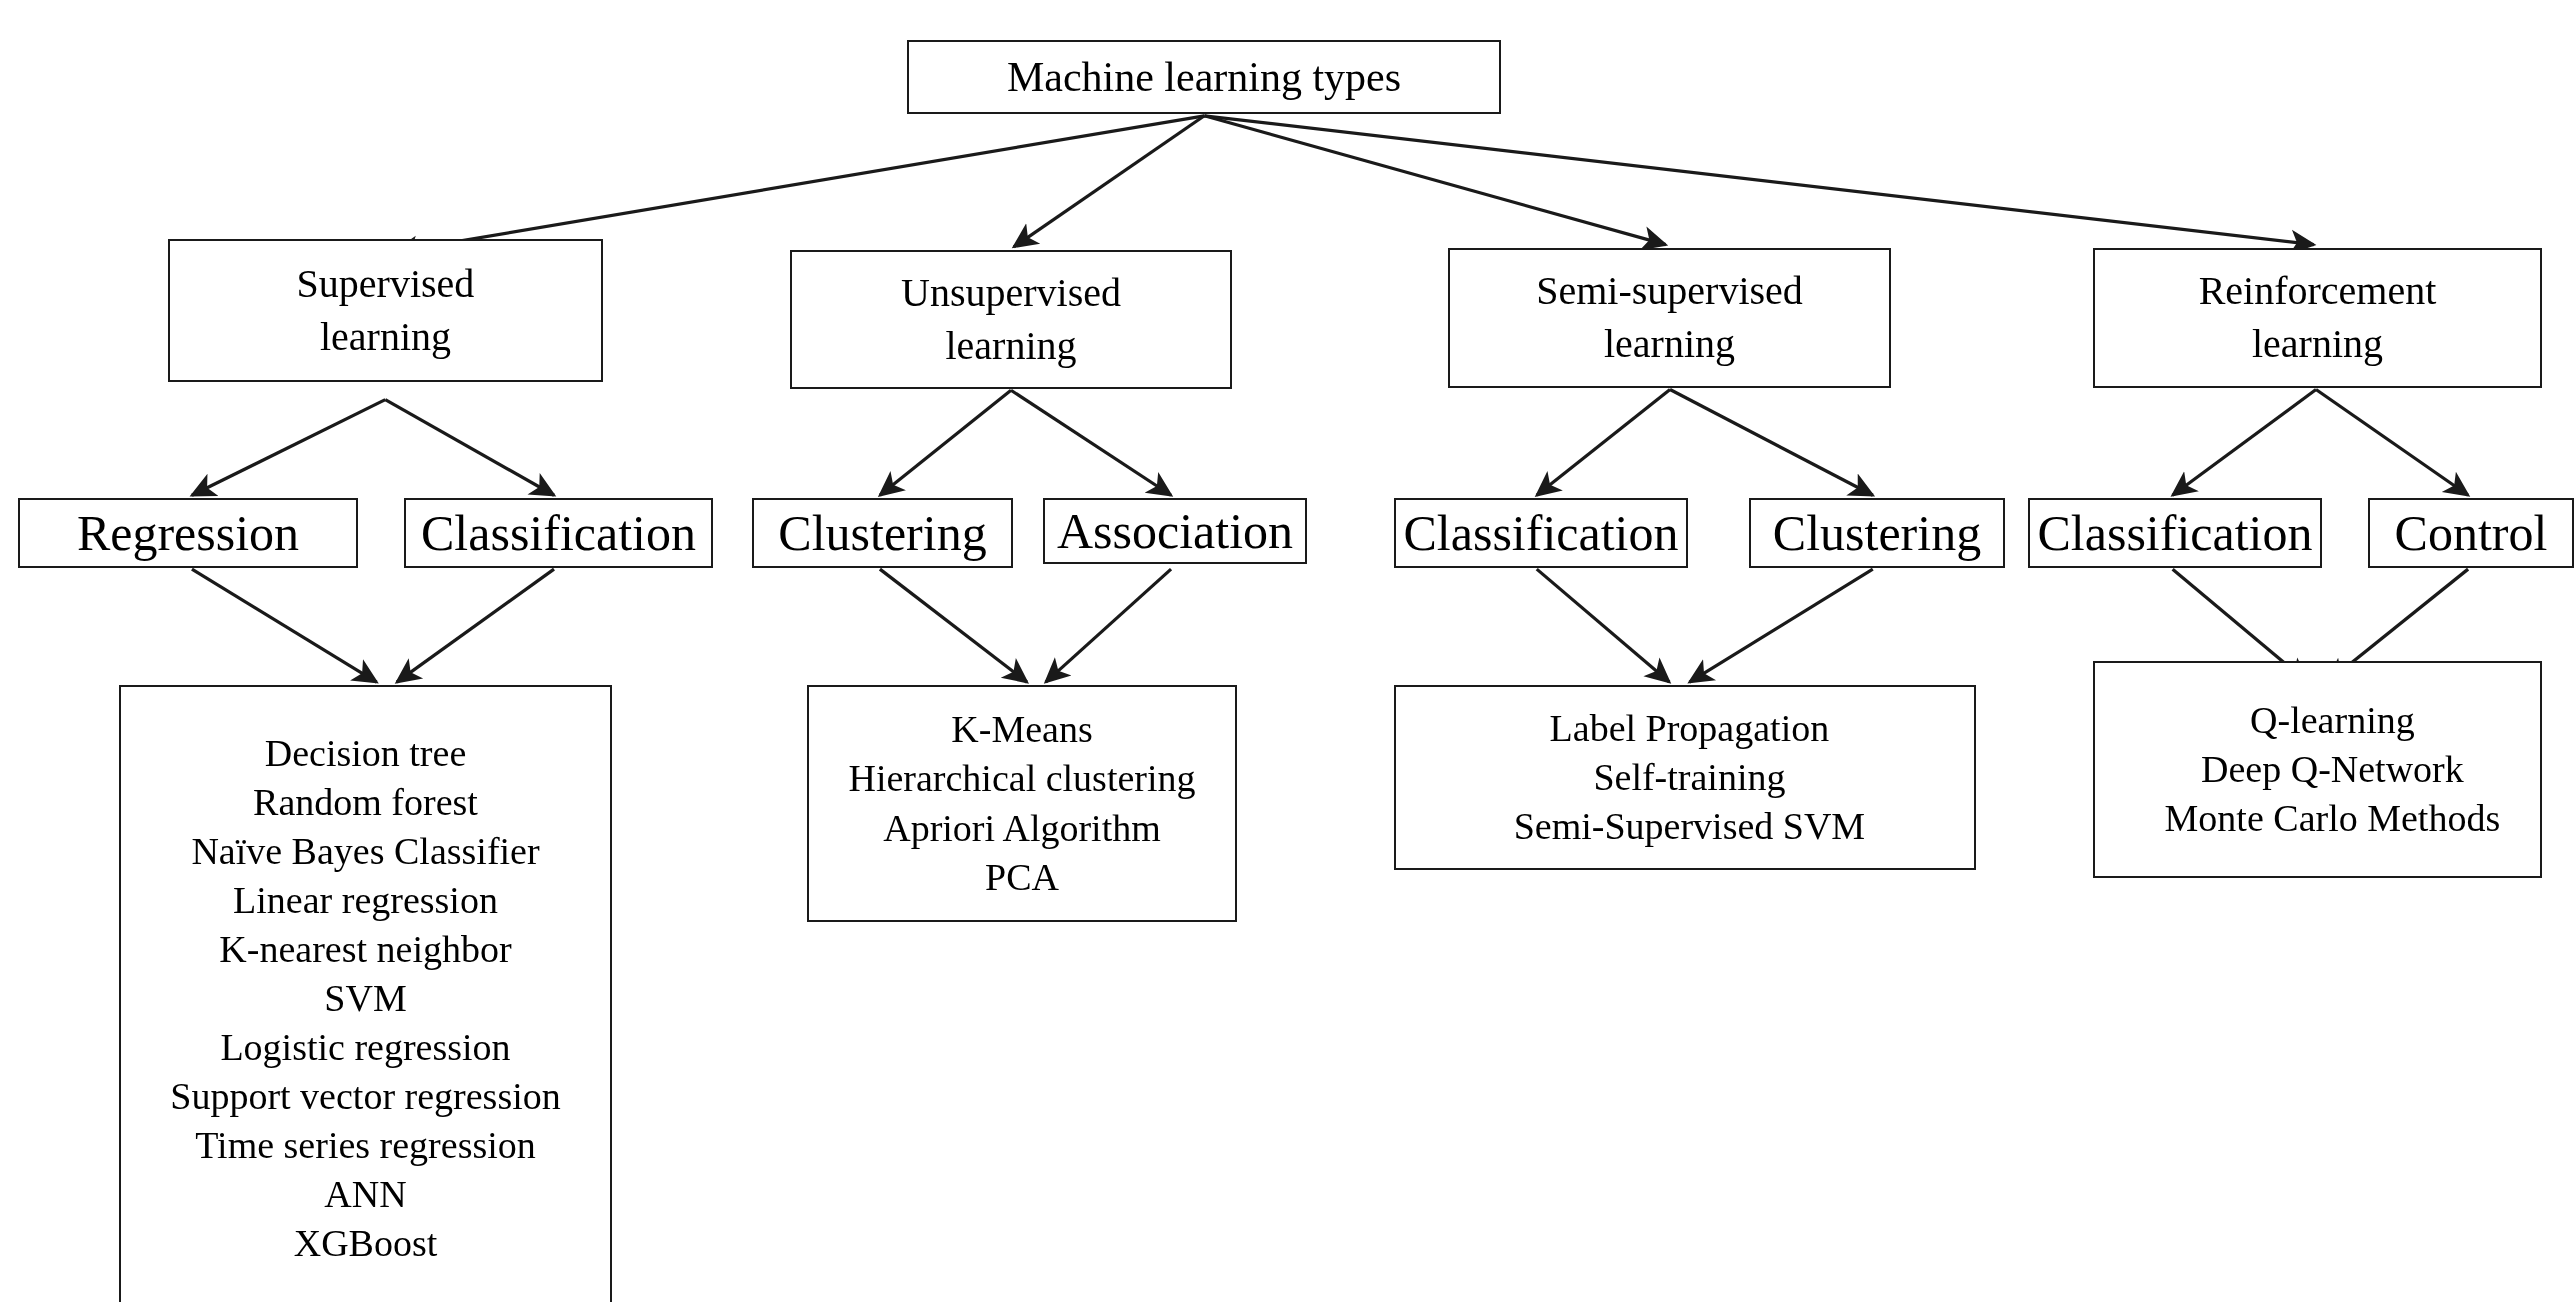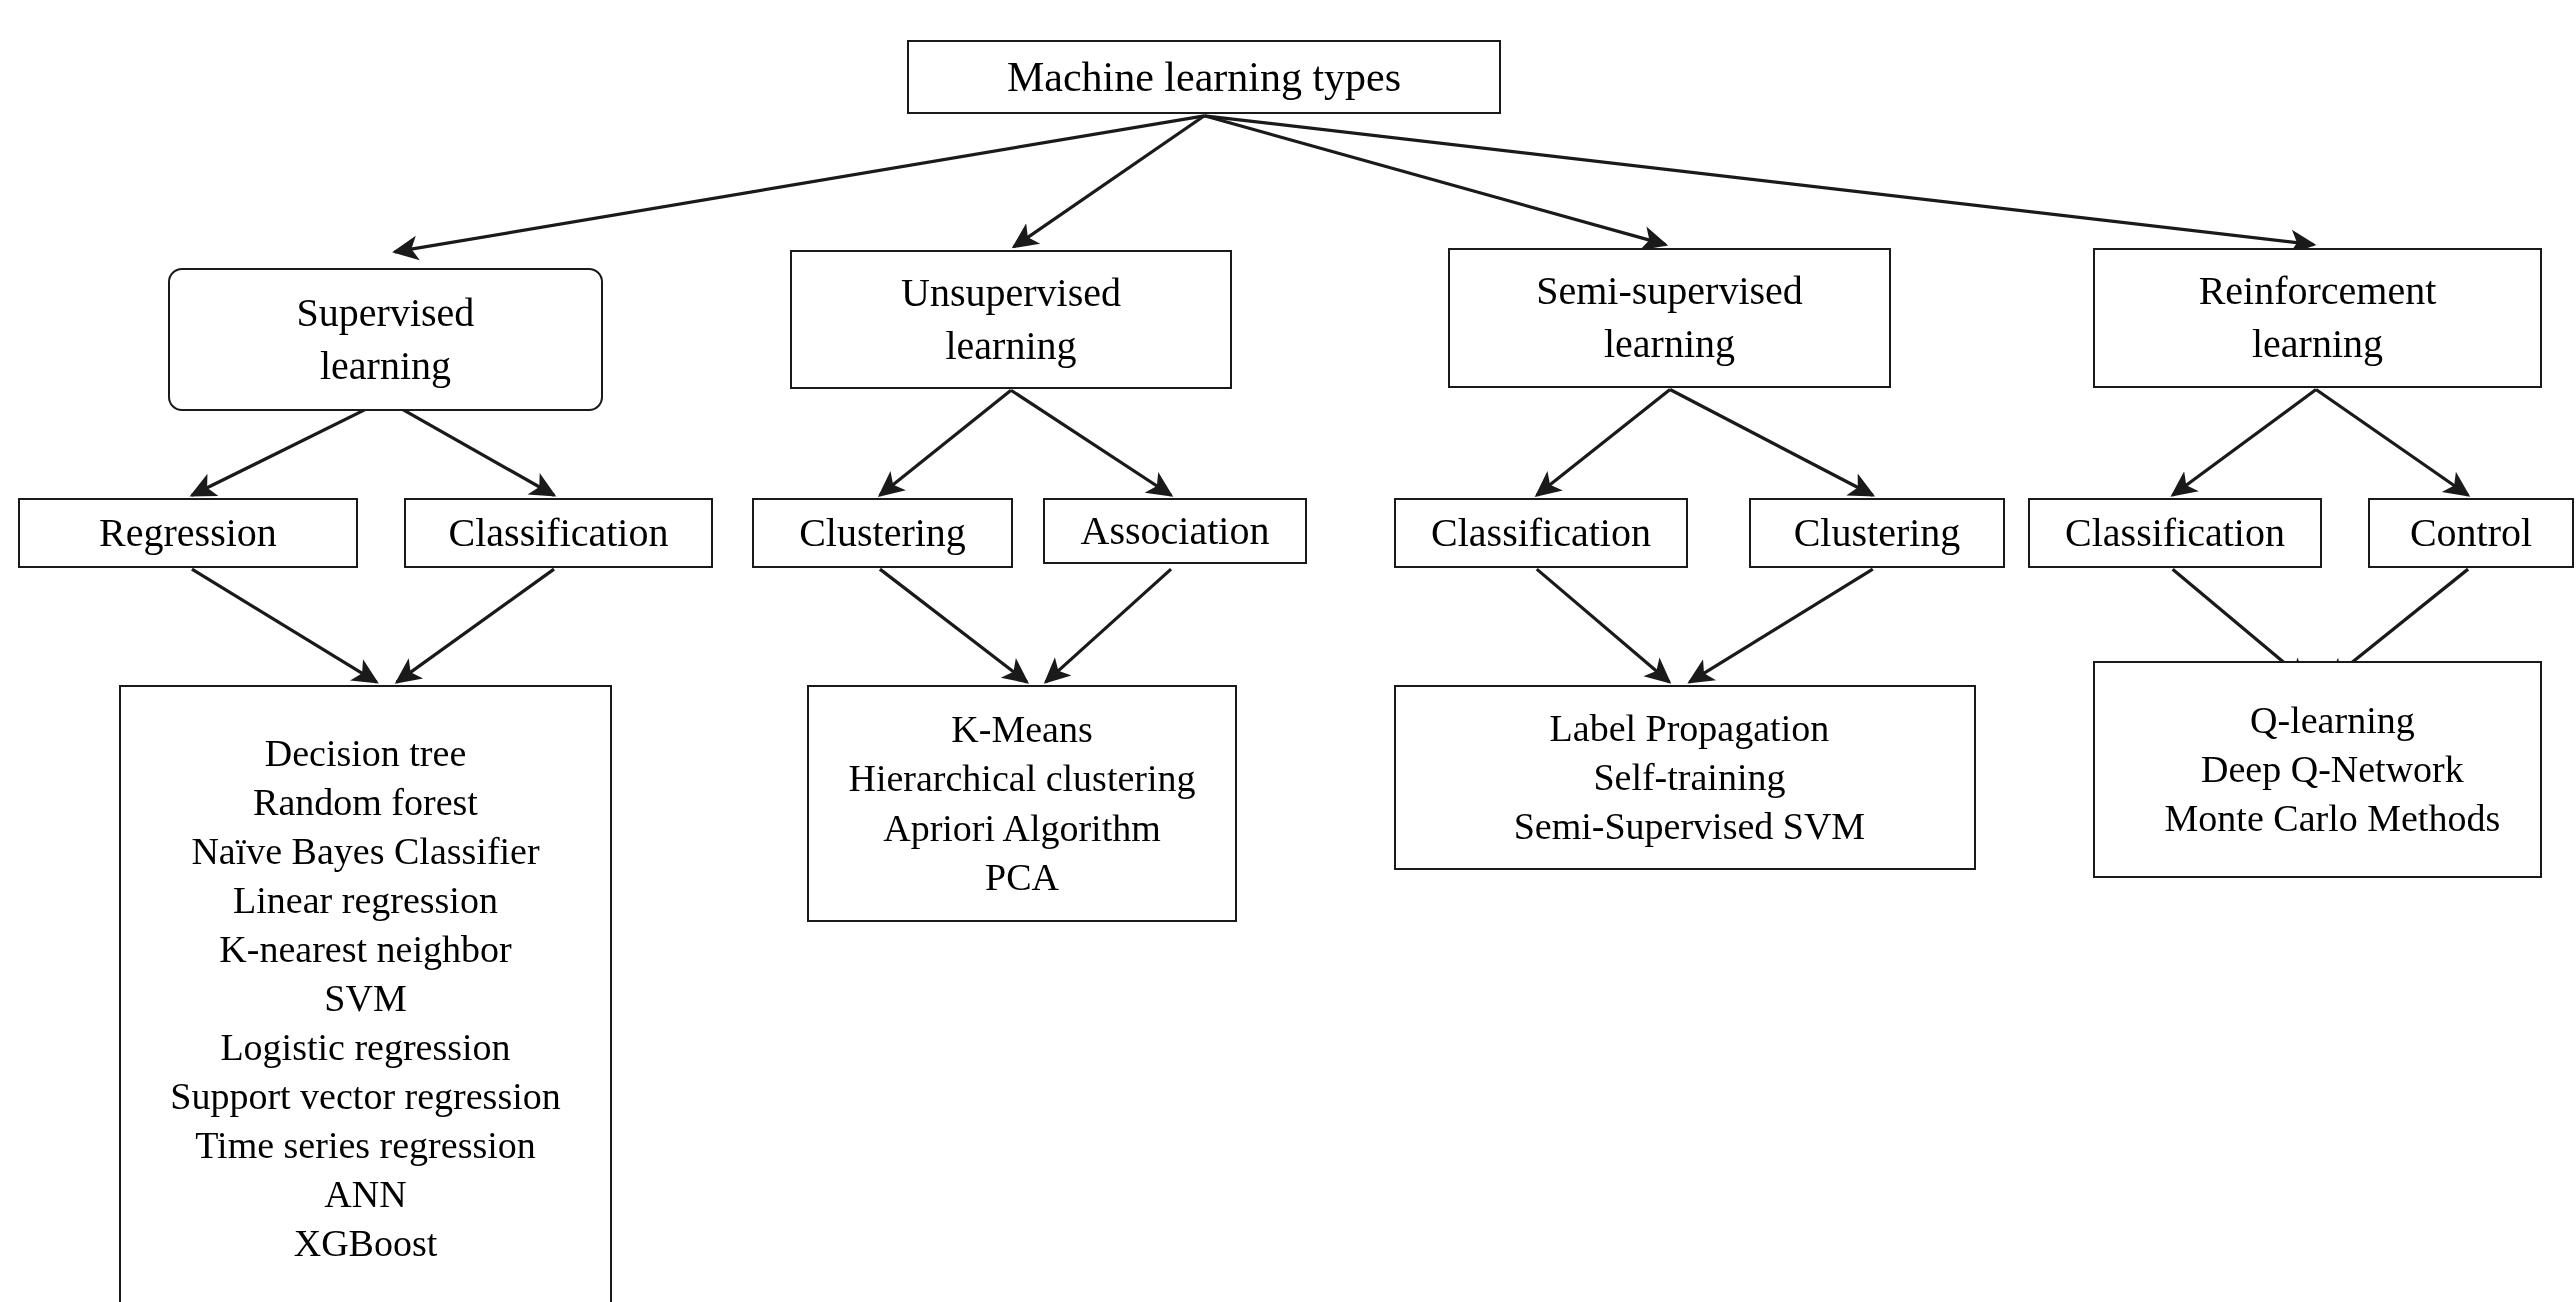--- a/index.html
+++ b/index.html
@@ -45,27 +45,27 @@
   #node-root {
     left: 907px; top: 17.4px; width: 594px; height: 74px;
     font-size: 42px;
     line-height: 1.05;
   }
   
   .l2 {
     font-size: 40px;
     line-height: 1.32;
   }
-  #node-supervised     { left: 168px;  top: 245px; width: 435px; height: 143px; border-radius: 14px; }
+  #node-supervised     { left: 168px;  top: 216px; width: 435px; height: 143px; }
   #node-unsupervised   { left: 790px; top: 227px; width: 442px; height: 139px; }
   #node-semisupervised { left: 1448px; top: 225px; width: 443px; height: 140px; }
   #node-reinforcement  { left: 2093px; top: 225px; width: 449px; height: 140px; }
   
   .l3 {
-    font-size: 40px;
+    font-size: 50px;
     line-height: 1.1;
   }
   #node-regression      { left: 18px;   top: 475px; width: 340px; height: 70px; }
   #node-classification1 { left: 404px;  top: 475px; width: 309px; height: 70px; }
   #node-clustering1     { left: 752px; top: 475px; width: 261px; height: 70px; }
   #node-association     { left: 1043px; top: 475px; width: 264px; height: 66px; }
   #node-classification2 { left: 1394px; top: 475px; width: 294px; height: 70px; }
   #node-clustering2     { left: 1749px; top: 475px; width: 256px; height: 70px; }
   #node-classification3 { left: 2028px; top: 475px; width: 294px; height: 70px; }
   #node-control         { left: 2368px; top: 475px; width: 206px; height: 70px; }

